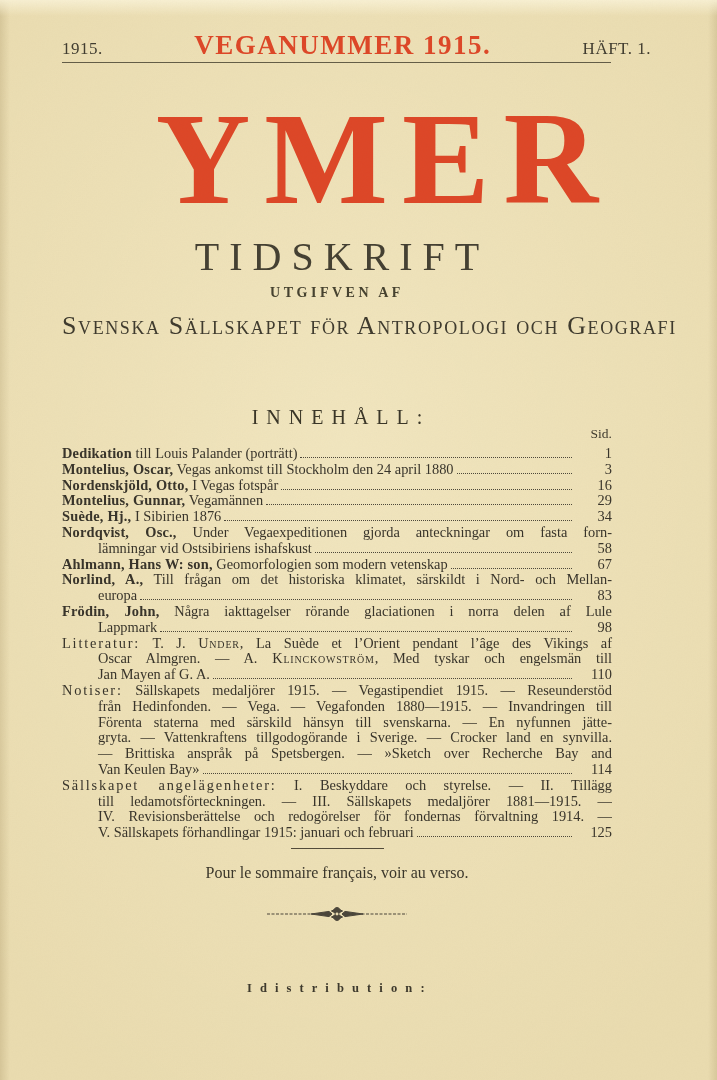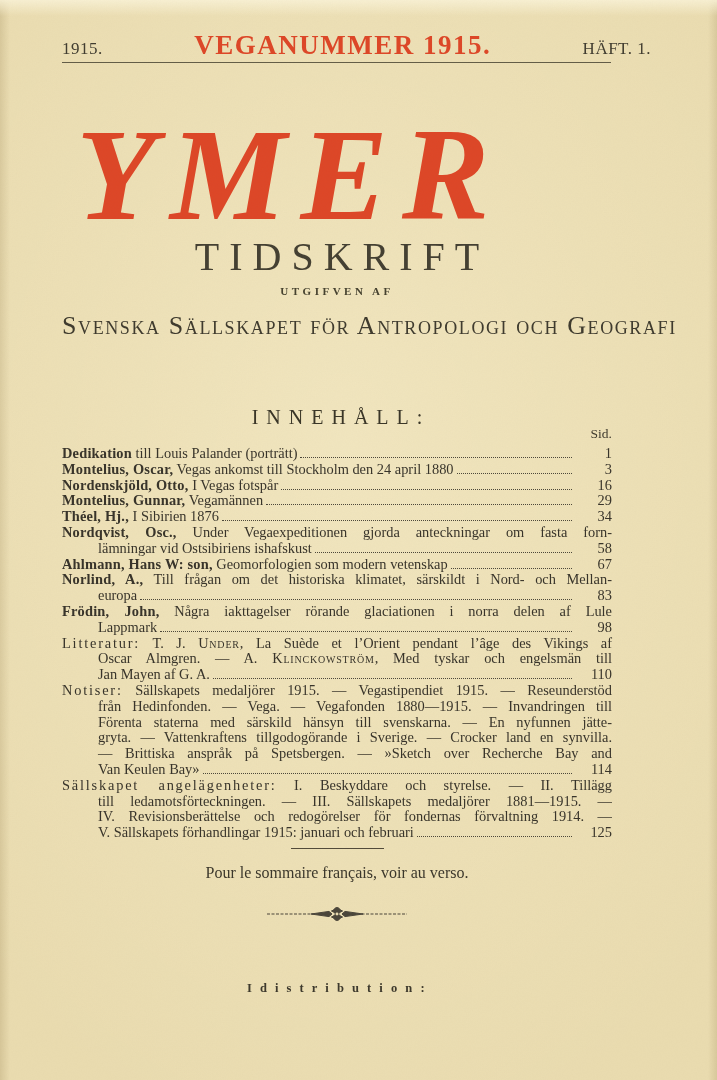--- a/index.html
+++ b/index.html
@@ -22,23 +22,23 @@
   .grain{position:absolute;inset:0;opacity:.06;pointer-events:none;}
   .content{position:absolute;left:62px;width:550px;}
 
   
   .header{position:absolute;top:30px;left:62px;right:66px;display:flex;align-items:baseline;}
   .h-left,.h-right{font-size:17px;letter-spacing:.5px;color:#403c30;white-space:nowrap;}
   .h-center{flex:1;text-align:center;font-size:27px;font-weight:bold;letter-spacing:1.5px;color:#dd4627;white-space:nowrap;}
   .head-rule{position:absolute;top:62px;left:62px;width:549px;height:0;border-top:1.6px solid rgba(74,69,52,.85);}
 
   
-  .ymer{top:104px;text-align:left;font-size:131px;line-height:1.08;font-weight:bold;color:#dd4627;letter-spacing:14px;text-indent:14px;font-style:italic;}
+  .ymer{top:88px;text-align:right;font-size:131px;line-height:1.08;font-weight:bold;color:#dd4627;letter-spacing:14px;text-indent:14px;}
   .tidskrift{top:233px;text-align:center;font-size:40px;font-weight:400;letter-spacing:10px;text-indent:10px;color:#433f32;}
-  .utgifven{top:285px;text-align:center;font-size:11px;font-weight:600;letter-spacing:3.5px;color:#45412f;}
+  .utgifven{top:285px;text-align:center;font-size:14px;font-weight:600;letter-spacing:3.5px;color:#45412f;}
   .society{top:311px;text-align:center;font-size:26px;font-variant:small-caps;letter-spacing:1.6px;color:#3e3a2e;white-space:nowrap;}
 
   
   .innehall{top:406px;text-align:center;font-size:20px;letter-spacing:8px;text-indent:8px;color:#393527;}
   .sid{top:426px;text-align:right;font-size:13.5px;color:#3e3a2e;}
 
   
   .toc{top:446px;font-size:14.4px;line-height:15.8px;color:#37332a;}
   .toc-line{display:flex;align-items:baseline;}
   .toc-line.ind{padding-left:36px;justify-content:center;}
@@ -93,21 +93,21 @@
         <span class="toc-text"><span class="seg-b">Nordenskjöld, Otto,</span><span> I Vegas fotspår</span></span>
         <span class="leader"></span>
         <span class="toc-page">16</span>
       </div>
       <div class="toc-line last">
         <span class="toc-text"><span class="seg-b">Montelius, Gunnar,</span><span> Vegamännen</span></span>
         <span class="leader"></span>
         <span class="toc-page">29</span>
       </div>
       <div class="toc-line last">
-        <span class="toc-text"><span class="seg-b">Théel, Hj.,</span><span> I Sibirien 1876</span></span>
+        <span class="toc-text"><span class="seg-b">Suède, Hj.,</span><span> I Sibirien 1876</span></span>
         <span class="leader"></span>
         <span class="toc-page">34</span>
       </div>
       <div class="toc-line fill">
         <span class="toc-text"><span class="seg-b">Nordqvist, Osc.,</span><span> Under Vegaexpeditionen gjorda anteckningar om fasta forn-</span></span>
       </div>
       <div class="toc-line ind last">
         <span class="toc-text"><span>lämningar vid Ostsibiriens ishafskust </span></span>
         <span class="leader"></span>
         <span class="toc-page">58</span>

